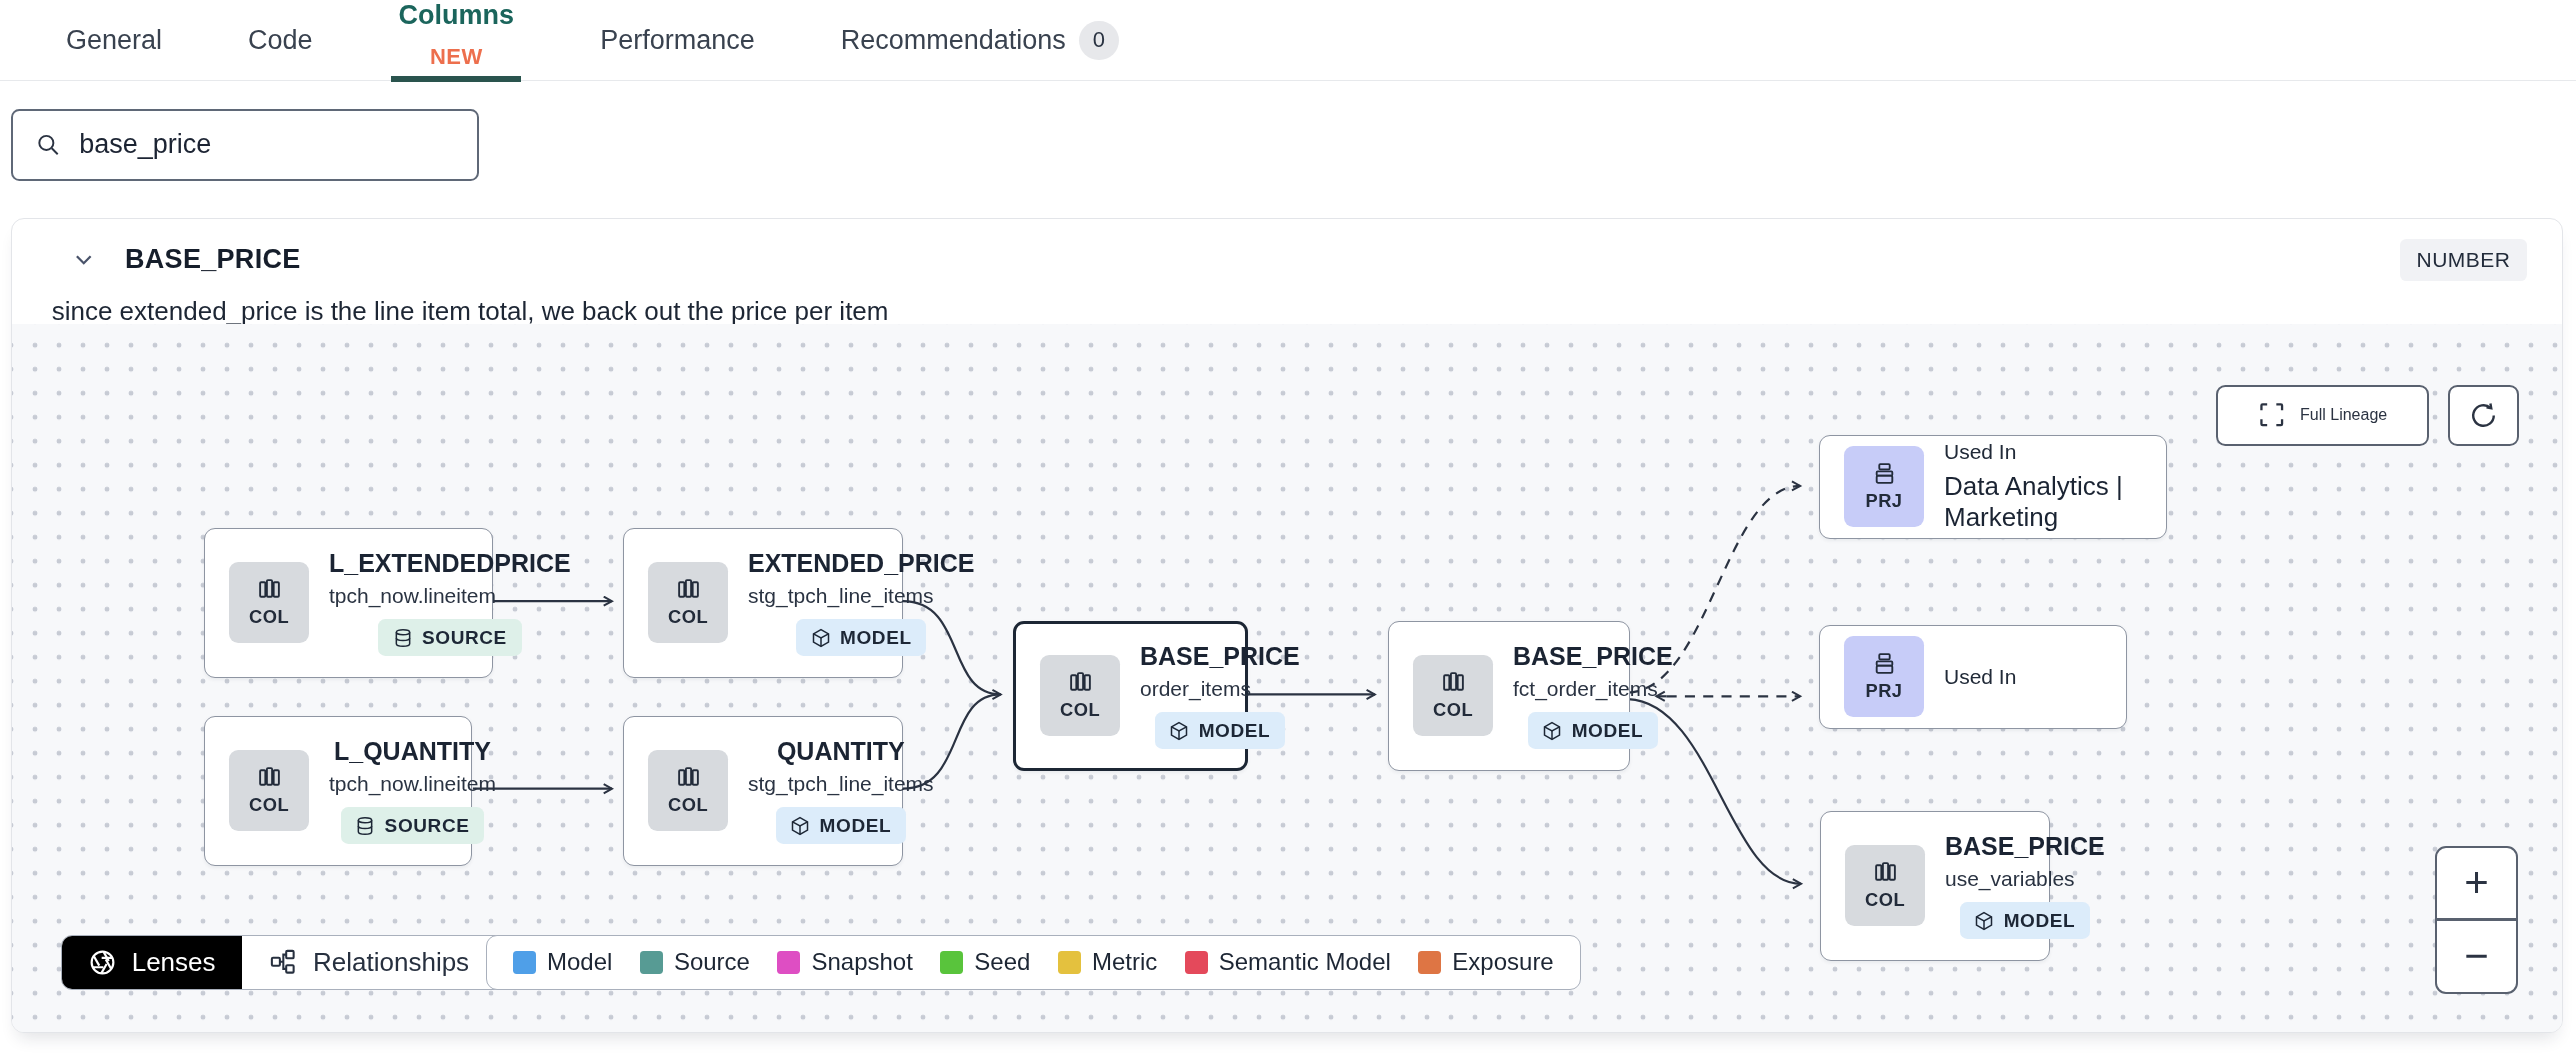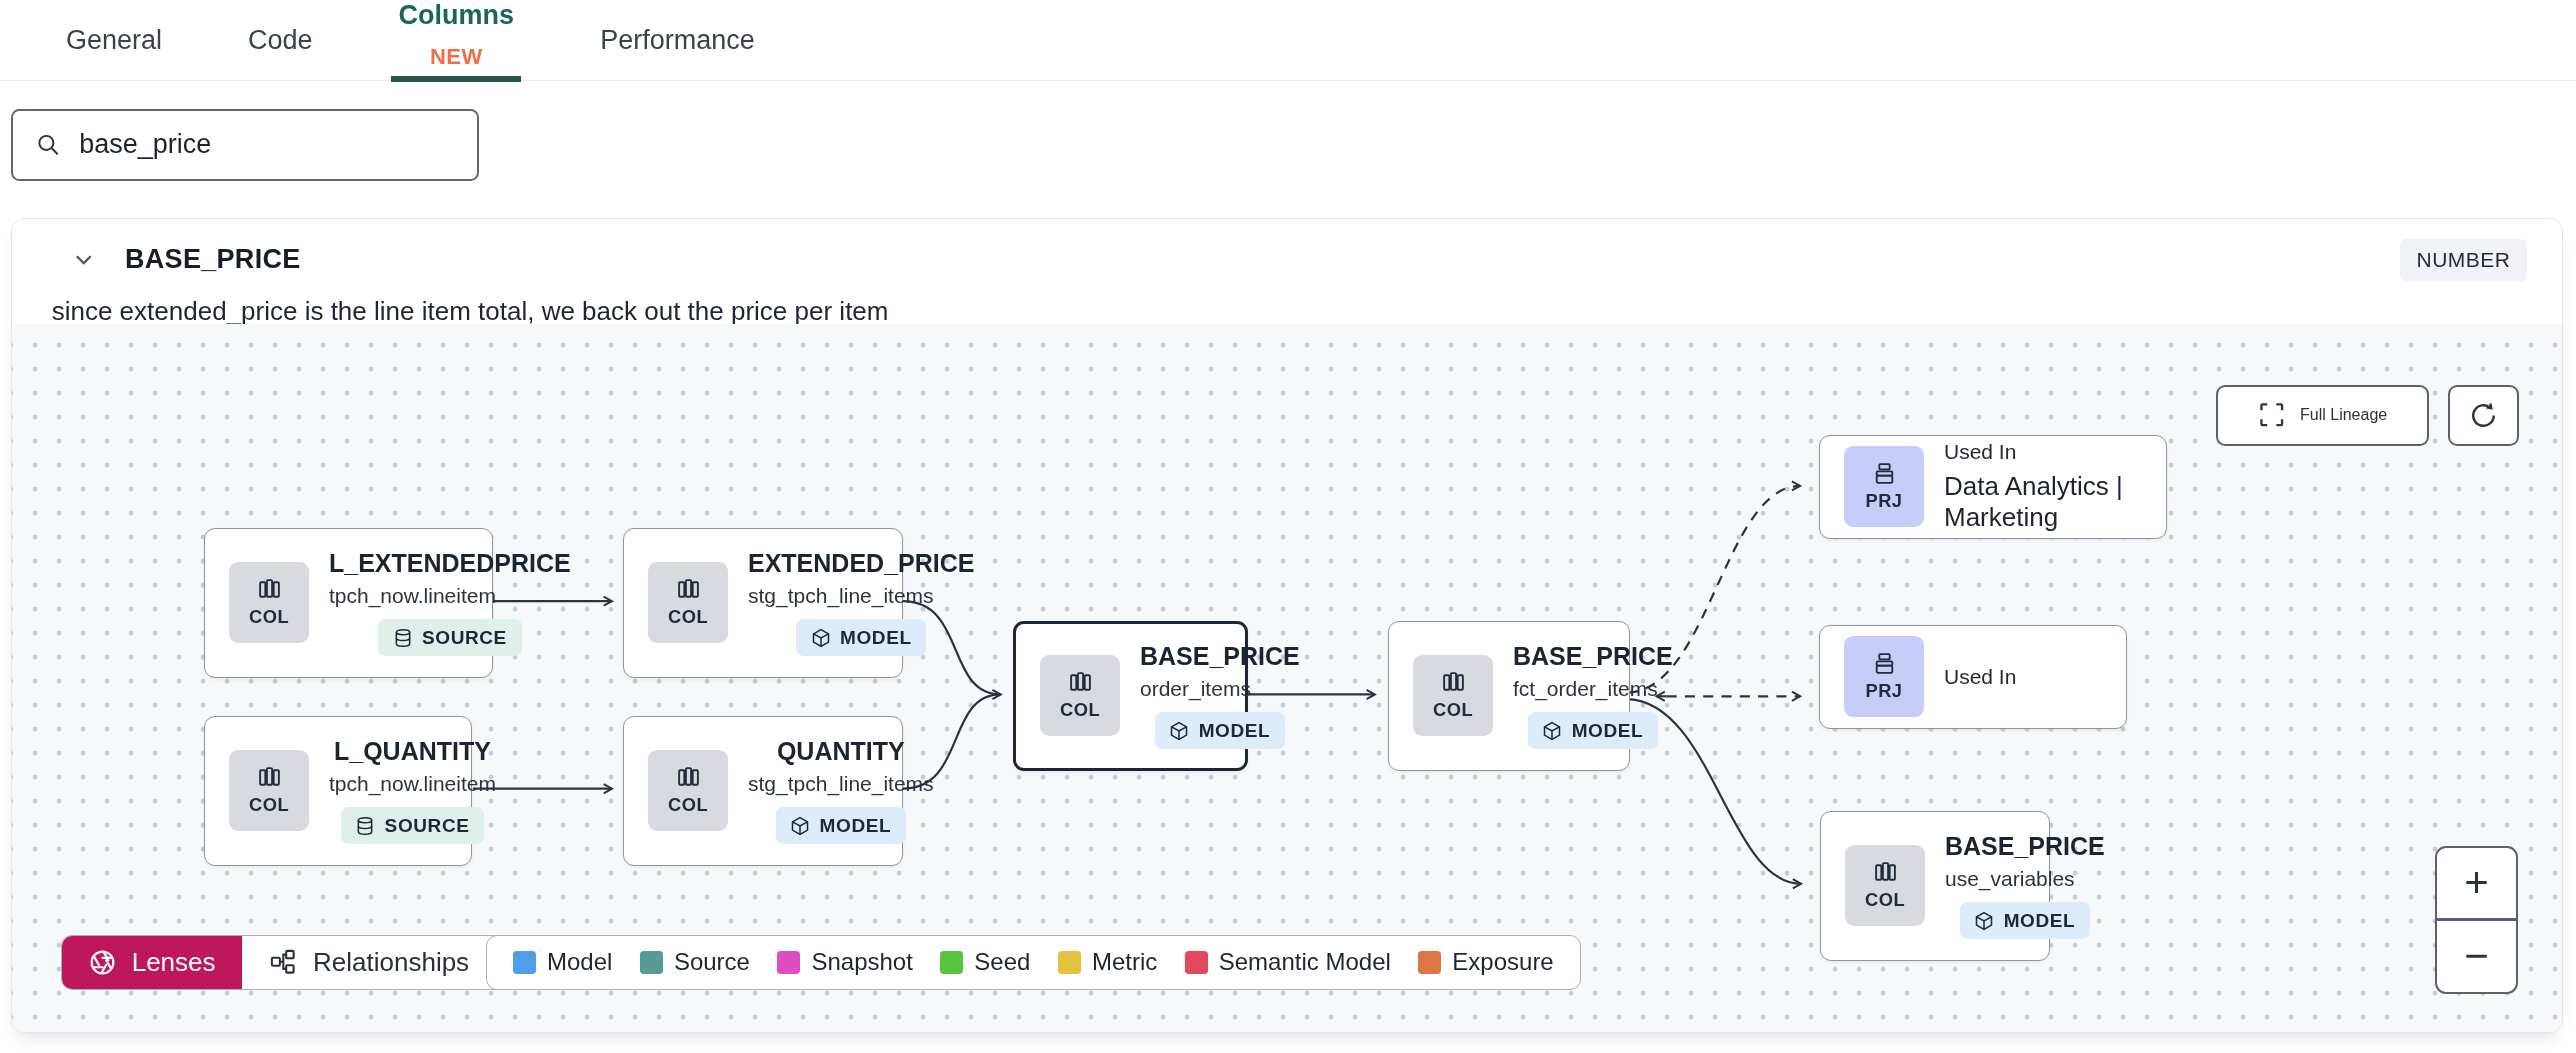--- a/index.html
+++ b/index.html
@@ -74,21 +74,21 @@
   .zoomctl { position:absolute; left:2423px; top:522px; width:83px; height:148px;
     border:2.3px solid #59616f; border-radius:11px; background:#fff; overflow:hidden;
     display:flex; flex-direction:column; }
   .zoomctl .zbtn { flex:1; display:flex; align-items:center; justify-content:center;
     font-size:42px; font-weight:300; color:#2b3342; cursor:pointer; }
   .zoomctl .zdiv { height:2.3px; background:#59616f; }
 
   
   .lens-pill { position:absolute; left:49px; bottom:42px; height:55px; display:flex;
     border:1.8px solid #a9b0bc; border-radius:11px; overflow:hidden; background:#fff; }
-  .lens-seg { background:#be185d; color:#fff; display:flex; align-items:center;
+  .lens-seg { background:#000000; color:#fff; display:flex; align-items:center;
     gap:14.7px; padding:0 26px; font-size:26px; cursor:pointer; }
   .rel-seg { display:flex; align-items:center; gap:16.5px; padding:0 27.5px; font-size:26px;
     color:#27303f; cursor:pointer;justify-content:center; }
   .legend { position:absolute; left:474px; bottom:42px; height:55px; display:flex;
     align-items:center; gap:27.5px; padding:0 26px; background:#fff;
     border:1.8px solid #a9b0bc; border-radius:11px; }
   .legend-item { display:flex; align-items:center; gap:11px; font-size:24px; color:#1d2634; }
   .swatch { width:23px; height:23px; border-radius:3.7px; flex:0 0 auto; }
 
   svg.icon { display:block; }
@@ -102,20 +102,24 @@
   </div>
   <div class="tab">
     <span>Code</span>
   </div>
   <div class="tab active">
     <span>Columns</span>
     <span class="tab-new">NEW</span>
   </div>
   <div class="tab">
     <span>Performance</span>
+  </div>
+  <div class="tab">
+    <span>Recommendations</span>
+    <span class="tab-count">0</span>
   </div>
 </div>
 
 <div class="search-row">
   <div class="search-box">
     <svg class="icon" width="29" height="29" viewBox="0 0 24 24" fill="none" stroke="#2b3342" stroke-width="1.8">
       <circle cx="10.5" cy="10.5" r="6.5"></circle>
         <line x1="15.5" y1="15.5" x2="21" y2="21"></line>
     </svg>
     <input type="text" value="base_price" style="">

